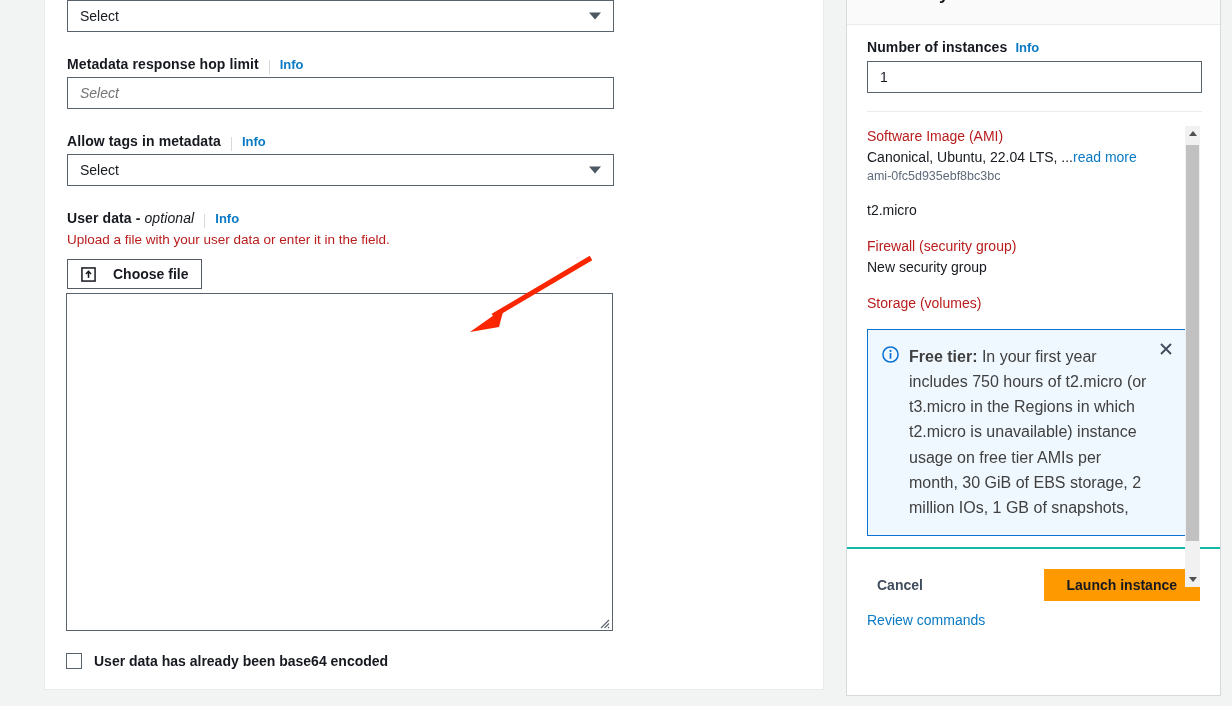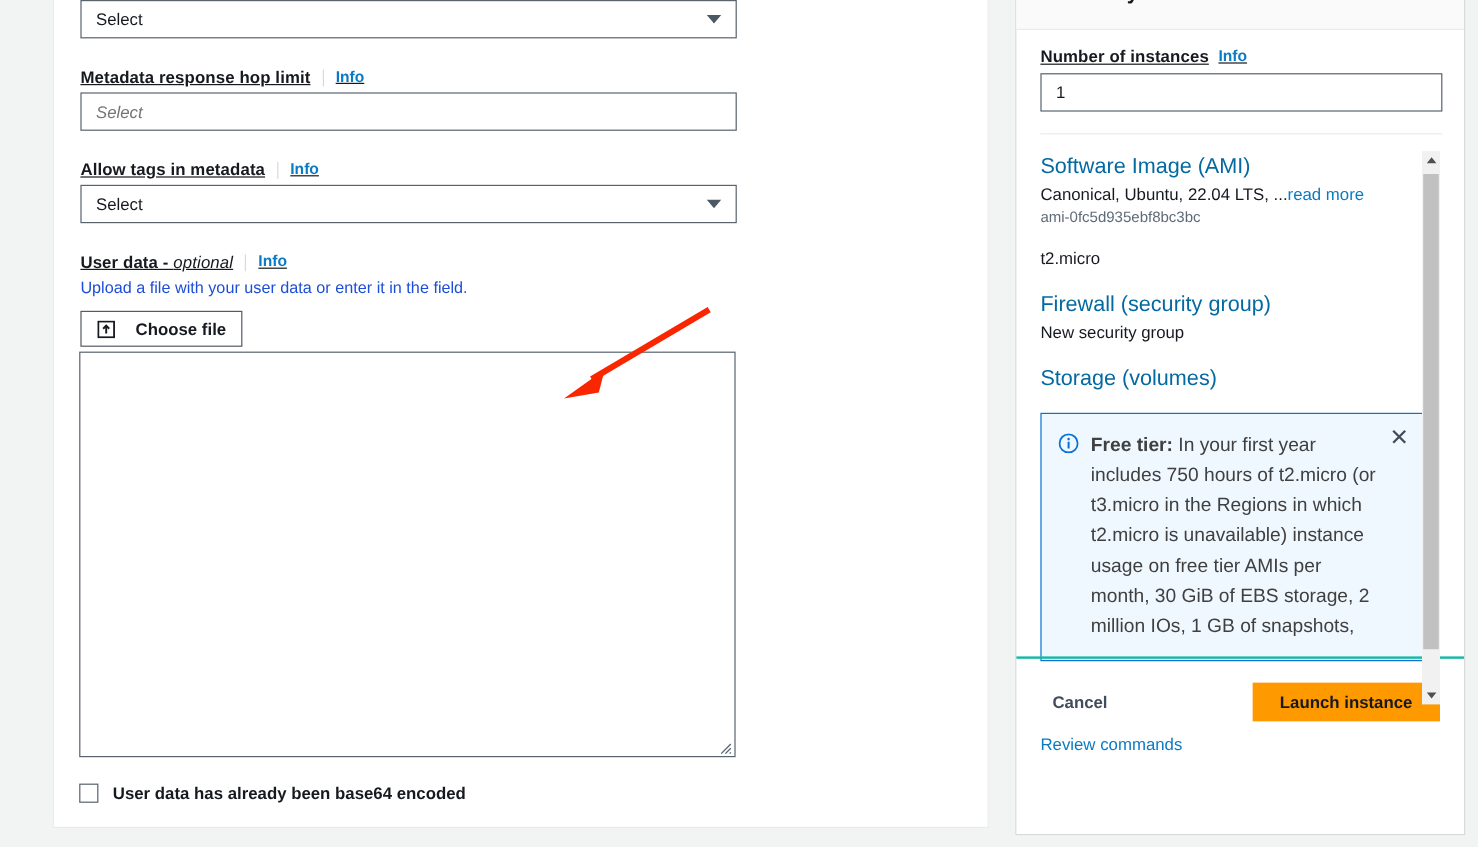--- a/index.html
+++ b/index.html
@@ -31,24 +31,23 @@
   }
   .form-inner {
     position: absolute;
     left: 22px;
     top: 14px;
     width: 547px;
   }
 
   .field-label-row {
     display: flex;
-    align-items: flex-start;
+    align-items: flex-end;
     gap: 0px;
     margin-bottom: 5px;
-    text-decoration: underline;
   }
   .field-label {
     font-size: 14px;
     font-weight: 700;
     color: #16191f;
     letter-spacing: 0.1px;
   }
   .field-label .optional {
     font-weight: 400;
     font-style: italic;
@@ -63,21 +62,21 @@
     top: 2px;
   }
   .info-link {
     font-size: 13px;
     font-weight: 700;
     color: #0a7ac4;
     cursor: pointer;
   }
   .field-desc {
     font-size: 13.5px;
-    color: #1d4ed8;
+    color: #b91c1c;
     margin-bottom: 10px;
     line-height: 1.35;
   }
 
   .select-box {
     position: relative;
     width: 547px;
     height: 32px;
     box-sizing: border-box;
     border: 1px solid #58636e;
@@ -244,22 +243,22 @@
     color: #16191f;
   }
   .summary-divider {
     height: 1px;
     background: #e9ebed;
     margin: 18px 0 16px 0;
     width: 335px;
   }
   .summary-item { margin-bottom: 18px; }
   .summary-item-title {
-    font-size: 18px;
-    color: #0369a1;
+    font-size: 14px;
+    color: #b91c1c;
     cursor: pointer;
     margin-bottom: 4px;
   }
   .summary-item-value {
     font-size: 14px;
     color: #16191f;
     line-height: 1.35;
   }
   .read-more {
     color: #0a7ac4;

